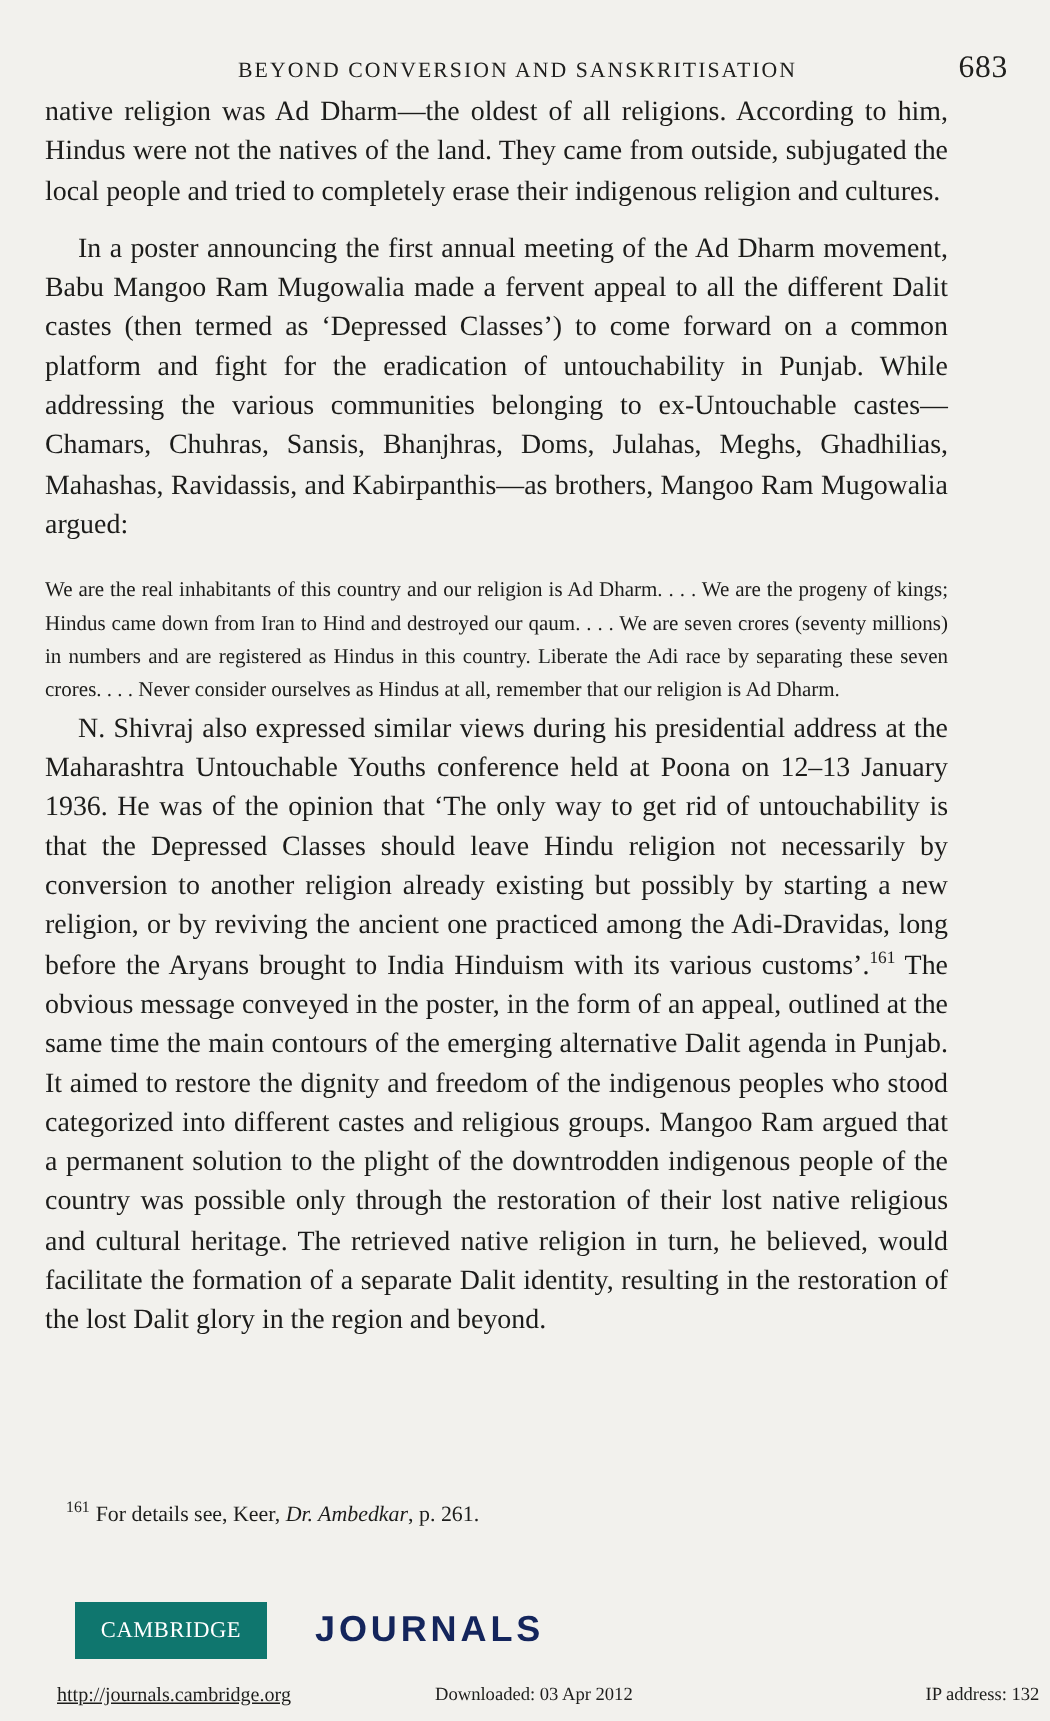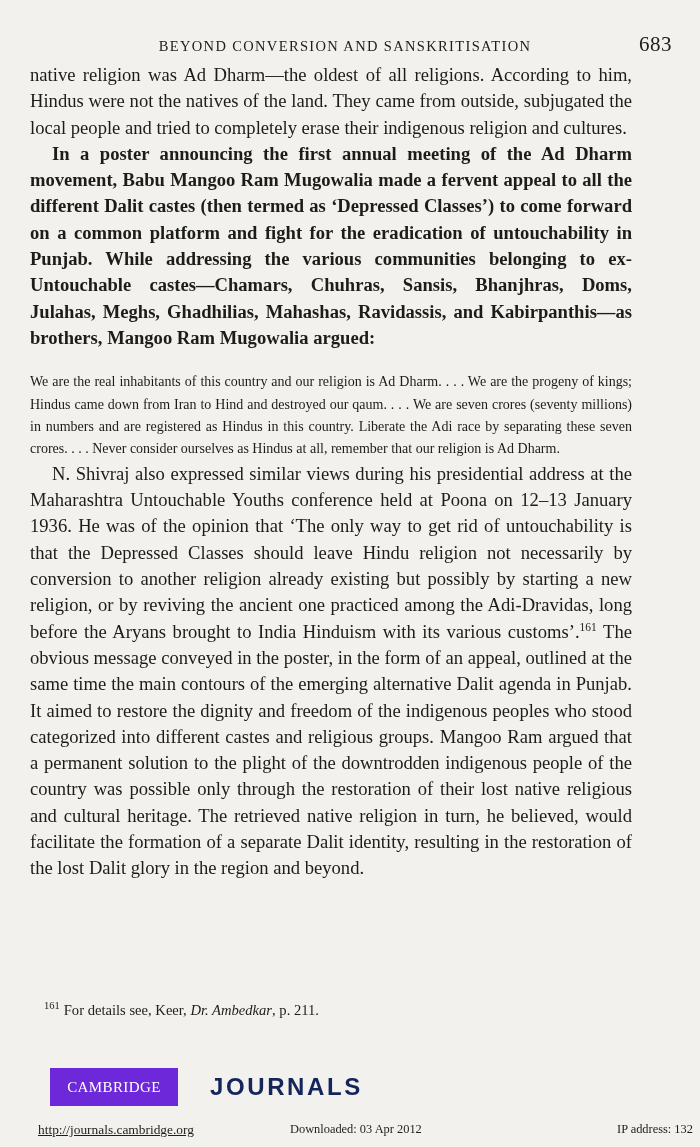--- a/index.html
+++ b/index.html
@@ -63,21 +63,21 @@
   p.body {
     margin: 0;
     font-size: 18.6px;
     line-height: 26.3px;
     text-align: justify;
     text-justify: inter-word;
     color: #1c1c1a;
     hyphens: none;
   }
   p.body.indent { text-indent: 22px; }
-  p.body + p.body { margin-top: 0; font-weight: bold; }
+  p.body + p.body { margin-top: 12px; }
 
   .fn-ref {
     font-size: 11.5px;
     vertical-align: super;
     line-height: 0;
   }
 
   
   blockquote.extract {
     margin: 20px 0 0 0;
@@ -126,21 +126,21 @@
   .cj-logo {
     position: absolute;
     left: 50px;
     top: 10px;
     display: flex;
     align-items: center;
   }
   .cj-mark {
     width: 128px;
     height: 38px;
-    background: #6d28d9;
+    background: #0f766e;
     display: flex;
     align-items: center;
     justify-content: center;
   }
   .cj-mark-text {
     color: #ffffff;
     font-family: "Liberation Serif", "DejaVu Serif", serif;
     font-size: 15px;
     letter-spacing: 0.4px;
     font-variant: small-caps;
@@ -206,21 +206,21 @@
 
     <blockquote class="extract">
       <p>We are the real inhabitants of this country and our religion is Ad Dharm. . . . We are the progeny of kings; Hindus came down from Iran to Hind and destroyed our qaum. . . . We are seven crores (seventy millions) in numbers and are registered as Hindus in this country. Liberate the Adi race by separating these seven crores. . . . Never consider ourselves as Hindus at all, remember that our religion is Ad Dharm.</p>
     </blockquote>
 
     <p class="body indent after-extract"><span>N. Shivraj also expressed similar views during his presidential address at the Maharashtra Untouchable Youths conference held at Poona on 12–13 January 1936. He was of the opinion that ‘The only way to get rid of untouchability is that the Depressed Classes should leave Hindu religion not necessarily by conversion to another religion already existing but possibly by starting a new religion, or by reviving the ancient one practiced among the Adi-Dravidas, long before the Aryans brought to India Hinduism with its various customs’.</span><sup class="fn-ref">161</sup><span> The obvious message conveyed in the poster, in the form of an appeal, outlined at the same time the main contours of the emerging alternative Dalit agenda in Punjab. It aimed to restore the dignity and freedom of the indigenous peoples who stood categorized into different castes and religious groups. Mangoo Ram argued that a permanent solution to the plight of the downtrodden indigenous people of the country was possible only through the restoration of their lost native religious and cultural heritage. The retrieved native religion in turn, he believed, would facilitate the formation of a separate Dalit identity, resulting in the restoration of the lost Dalit glory in the region and beyond.</span></p>
 
   </div>
 
   <div class="footnote-area">
-    <div class="footnote"><span class="fn-num">161</span><span>For details see, Keer, </span><i>Dr. Ambedkar</i><span>, p. 211.</span></div>
+    <div class="footnote"><span class="fn-num">161</span><span>For details see, Keer, </span><i>Dr. Ambedkar</i><span>, p. 261.</span></div>
   </div>
 
   <div class="cj-footer">
 
     <div class="cj-logo">
       <div class="cj-mark">
         <span class="cj-mark-text">Cambridge</span>
       </div>
       <div class="cj-word">JOURNALS</div>
     </div>

